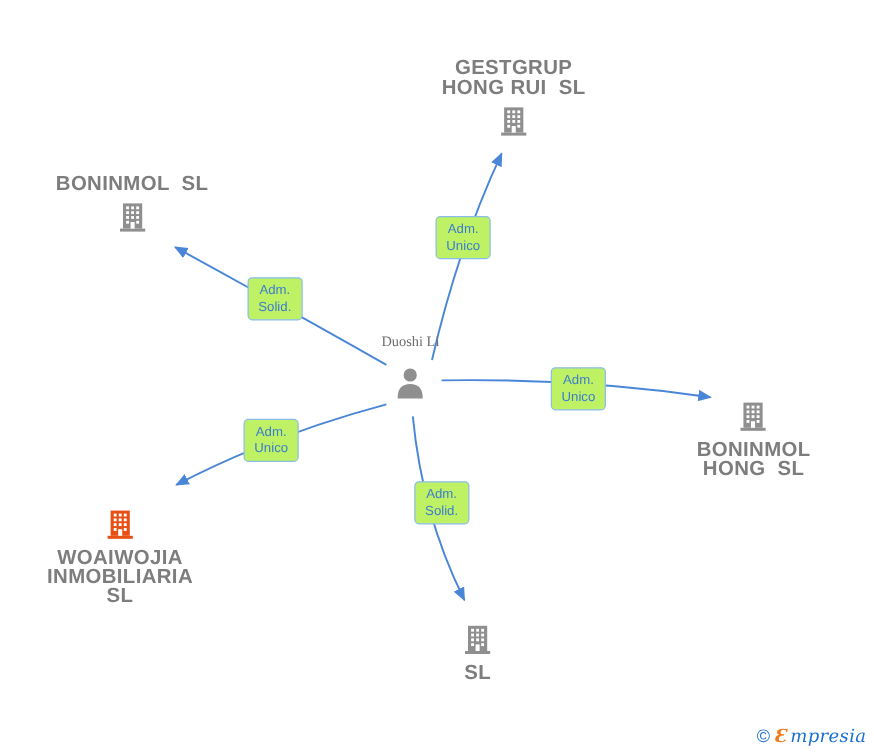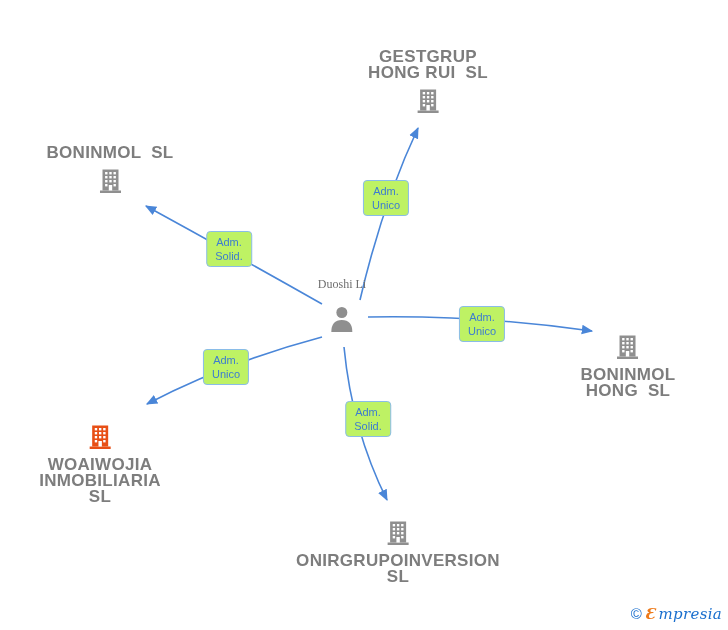--- a/index.html
+++ b/index.html
@@ -184,21 +184,20 @@
             <rect x="18" y="10" width="2.4" height="2.4"></rect>
           <rect x="9.6" y="14" width="2.4" height="2.4"></rect>
             <rect x="13.8" y="14" width="2.4" height="2.4"></rect>
             <rect x="18" y="14" width="2.4" height="2.4"></rect>
           <rect x="9.6" y="18" width="2.4" height="2.4"></rect>
             <rect x="18" y="18" width="2.4" height="2.4"></rect>
           <rect x="13.3" y="19" width="3.4" height="5.5"></rect>
         </g>
       </svg>
     </span>
-    <div class="company-label">ONIRGRUPOINVERSION</div>
     <div class="company-label">SL</div>
   </div>
 
   <div class="edge-label" style="left:386px;top:198px;">
     <div>Adm.</div>
     <div>Unico</div>
   </div>
   <div class="edge-label" style="left:229px;top:249px;">
     <div>Adm.</div>
     <div>Solid.</div>

